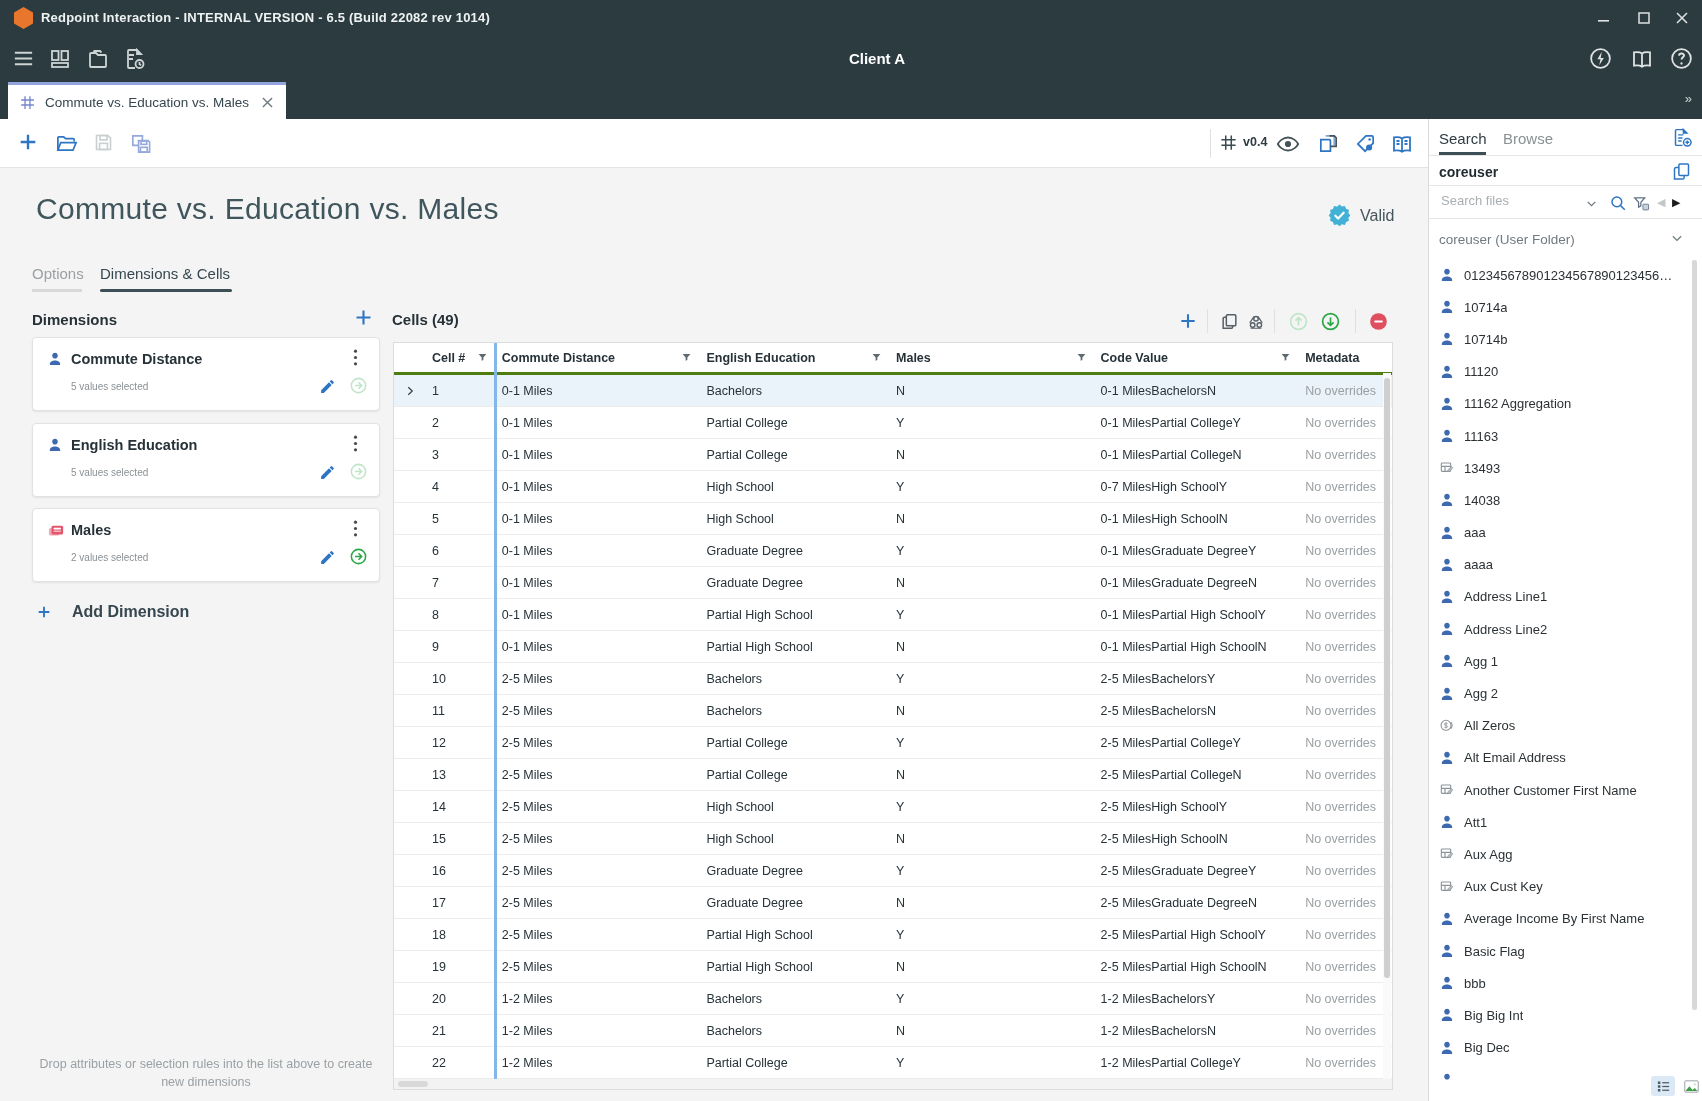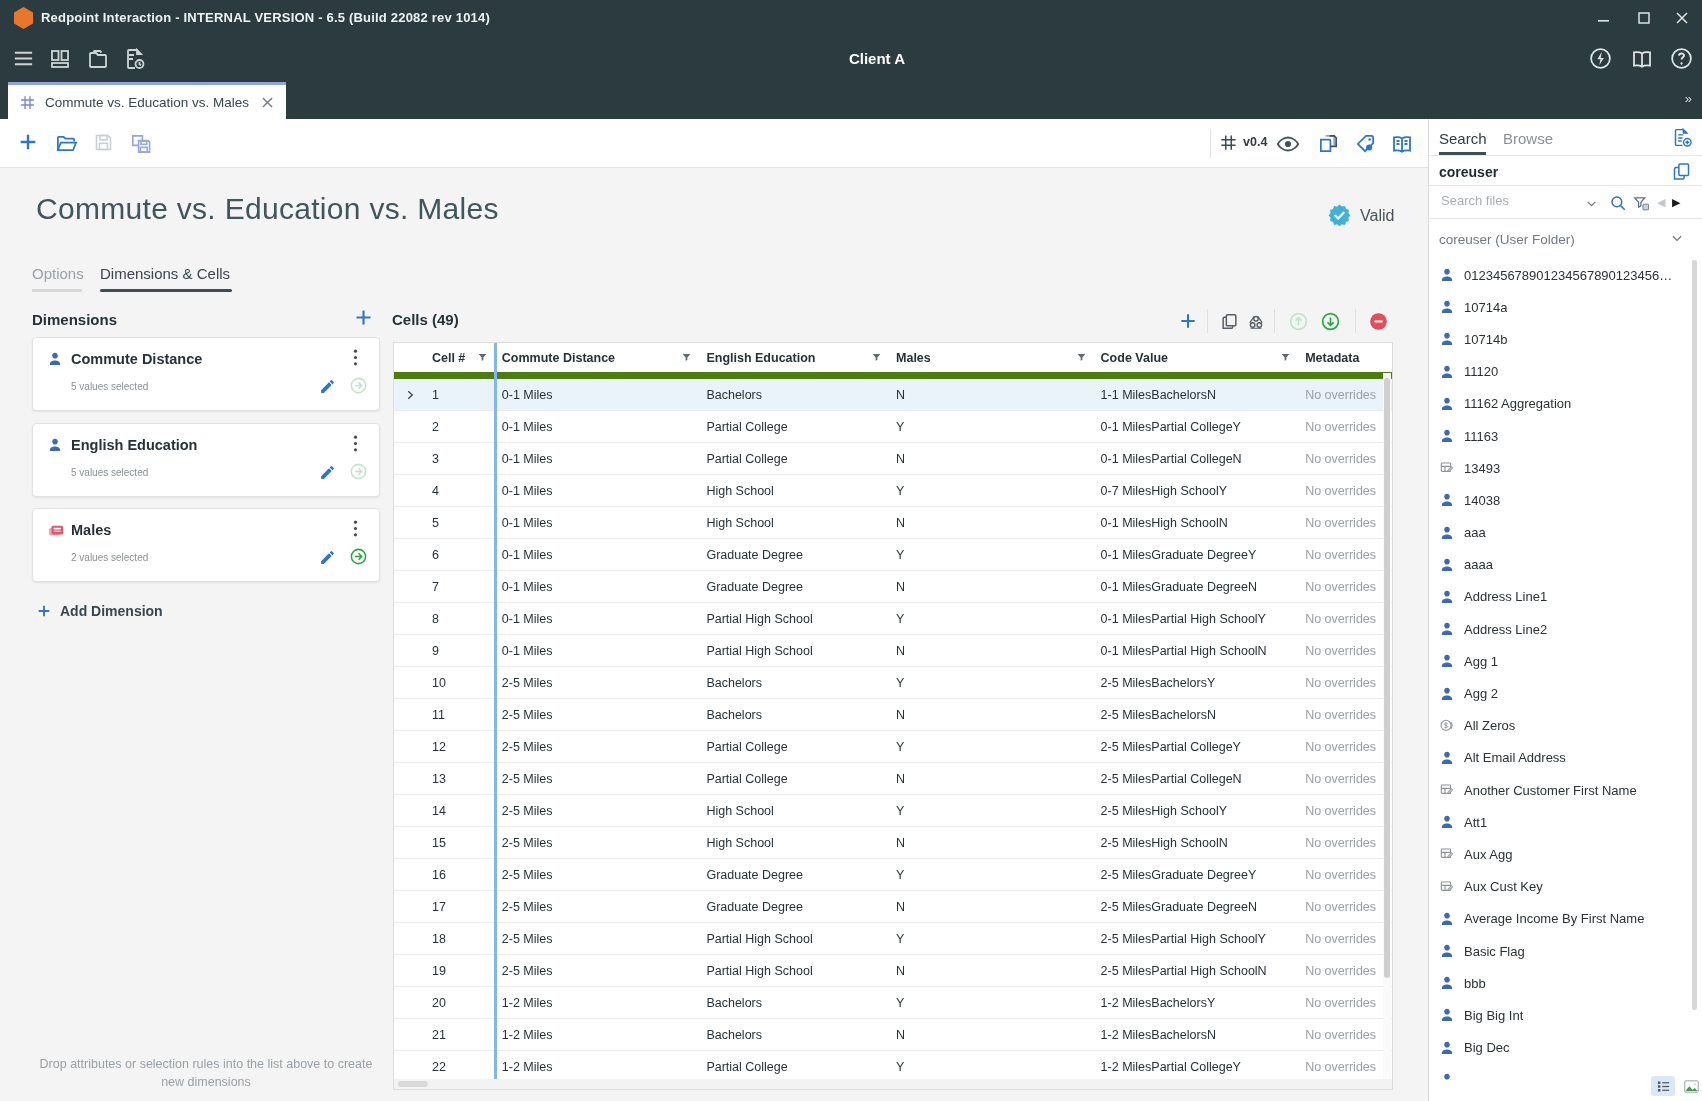--- a/index.html
+++ b/index.html
@@ -46,29 +46,29 @@
   
   .dcard{position:absolute;left:32px;width:348px;height:74px;background:#fff;border:1px solid #e2e2e2;border-radius:4px;
          box-shadow:0 1px 2px rgba(0,0,0,.08);box-sizing:border-box;}
   .dicon{position:absolute;left:14px;top:13px;width:18px;height:18px;}
   .dtitle{position:absolute;left:38px;top:13px;font-size:14.5px;font-weight:700;color:#263238;}
   .kebab{position:absolute;right:10px;top:10px;width:16px;height:20px;}
   .dsub{position:absolute;left:38px;top:43px;font-size:10px;color:#8a9094;}
   .pencil{position:absolute;left:286px;top:40px;width:17px;height:17px;}
   .goarrow{position:absolute;left:316px;top:38px;width:19px;height:19px;}
   .add-dim{position:absolute;left:36px;top:484px;display:flex;align-items:center;}
-  .add-dim span{font-size:14px;font-weight:700;color:#37474f;margin-left:8px;}
+  .add-dim span{font-size:16px;font-weight:700;color:#37474f;margin-left:20px;}
   .drop-hint{position:absolute;left:32px;top:936px;width:348px;text-align:center;font-size:12.5px;color:#9aa0a4;line-height:1.45;}
 
   
   .ctb{position:absolute;top:192px;}
 
   
   .tablebox{position:absolute;left:393px;top:223px;width:1000px;height:748px;background:#fff;border:1px solid #dcdcdc;box-sizing:border-box;overflow:hidden;}
-  .thead{display:flex;height:29px;border-bottom:7px solid #4d7c0f;align-items:center;position:relative;background:#fff;text-align:right;}
+  .thead{display:flex;height:29px;border-bottom:3px solid #4d7c0f;align-items:center;position:relative;background:#fff;text-align:right;}
   .hcell{font-size:12.5px;font-weight:700;color:#263238;box-sizing:border-box;padding-left:8px;display:flex;align-items:center;justify-content:space-between;}
   .hcell .fun{margin-right:6px;}
   .trow{display:flex;height:31px;border-bottom:1px solid #ececec;align-items:center;background:#fff;}
   .trow.selected{background:#eaf3fa;}
   .tcell{font-size:12.5px;color:#263238;box-sizing:border-box;padding-left:8px;white-space:nowrap;overflow:hidden;}
   .exp{width:30px;padding-left:10px;}
   .c-num{width:70px;}
   .c-commute{width:205px;}
   .c-edu{width:190px;}
   .c-males{width:205px;}
@@ -466,21 +466,21 @@
           <div class="trow selected">
             <div class="tcell exp">
               <svg width="12" height="12" viewBox="0 0 24 24" fill="none" stroke="#37474f" stroke-width="2.6">
                 <path d="M8.5 4.5l8 7.5-8 7.5"></path>
               </svg>
             </div>
             <div class="tcell c-num">1</div>
             <div class="tcell c-commute">0-1 Miles</div>
             <div class="tcell c-edu">Bachelors</div>
             <div class="tcell c-males">N</div>
-            <div class="tcell c-code">1-1 MilesBachelorsN</div>
+            <div class="tcell c-code">0-1 MilesBachelorsN</div>
             <div class="tcell c-meta">No overrides</div>
           </div>
           <div class="trow">
             <div class="tcell exp"></div>
             <div class="tcell c-num">2</div>
             <div class="tcell c-commute">0-1 Miles</div>
             <div class="tcell c-edu">Partial College</div>
             <div class="tcell c-males">Y</div>
             <div class="tcell c-code">0-1 MilesPartial CollegeY</div>
             <div class="tcell c-meta">No overrides</div>

